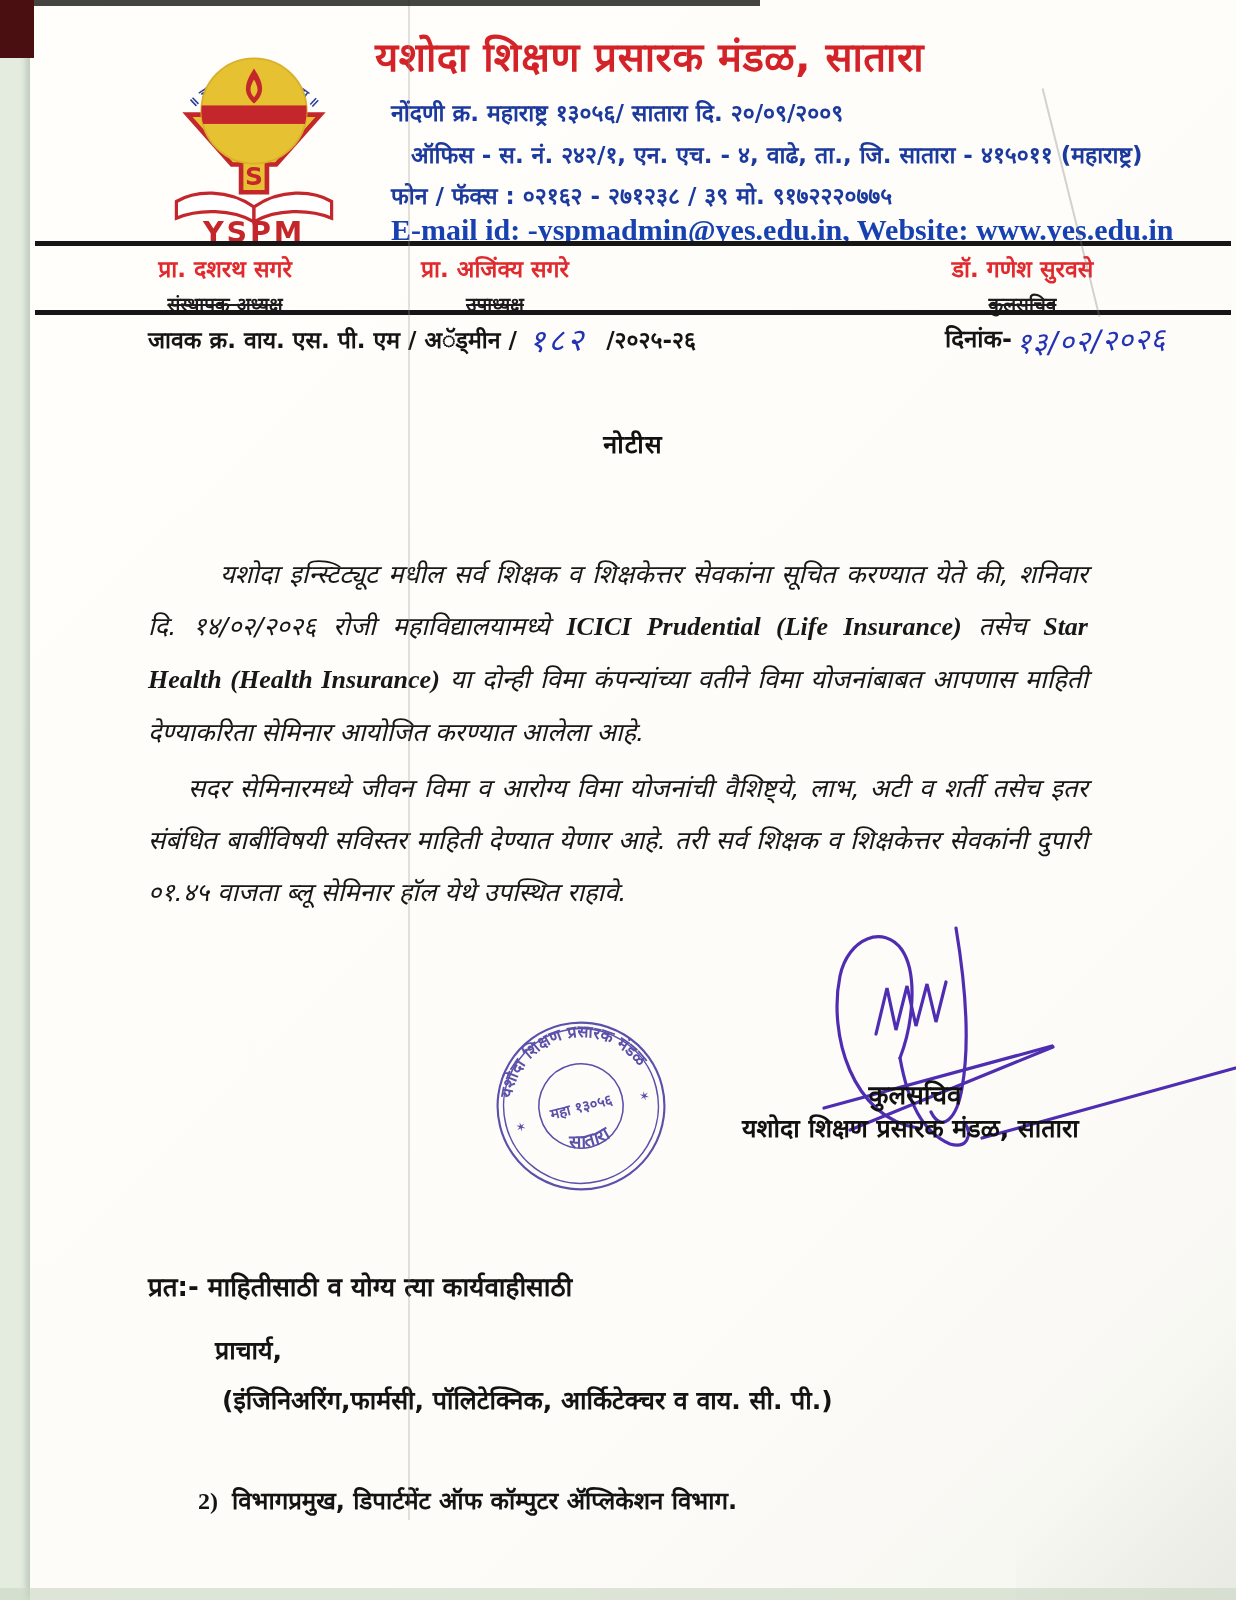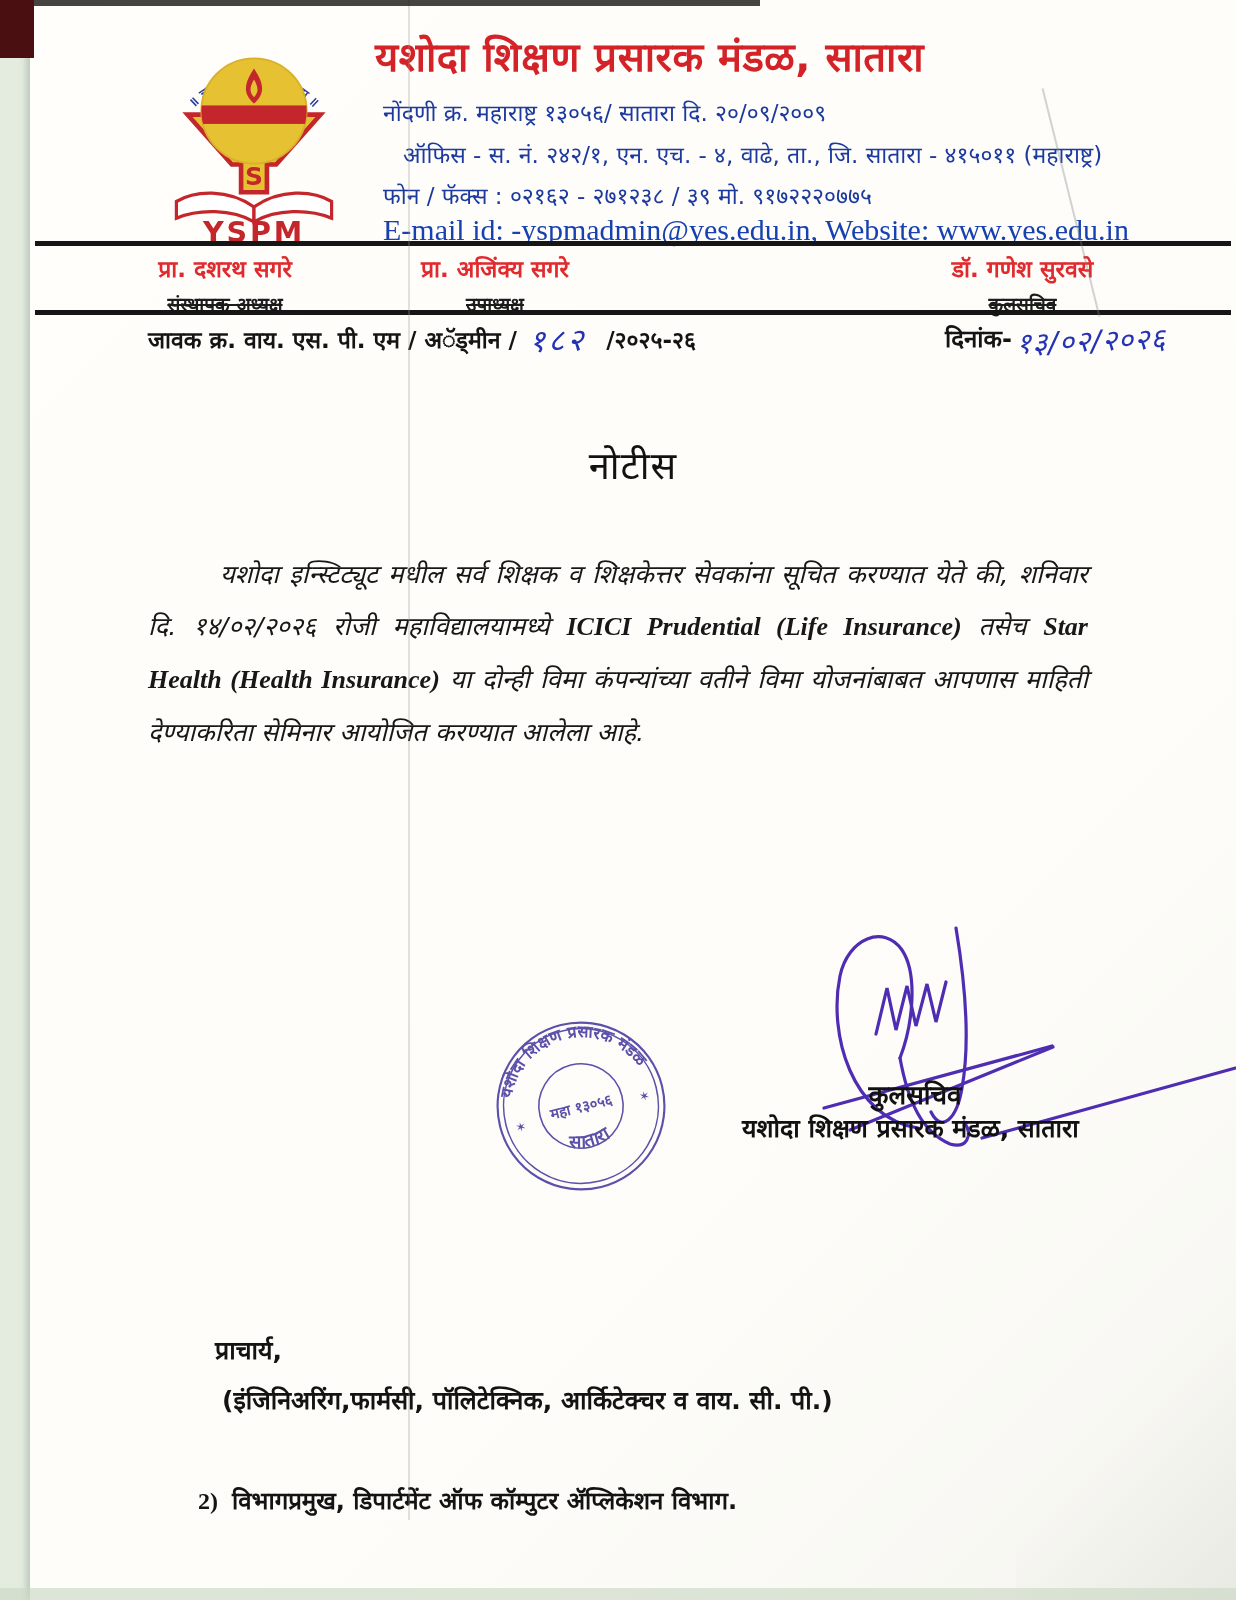--- a/index.html
+++ b/index.html
@@ -18,21 +18,21 @@
   .art-fold-d { position:absolute; left:1040px; top:85px; width:2px; height:235px; background:rgba(130,130,130,.35); transform:rotate(-14deg); }
   .art-bottom { position:absolute; left:0; bottom:0; width:100%; height:12px; background:rgba(205,216,198,.65); }
   .art-sheen { position:absolute; right:0; bottom:0; width:220px; height:280px;
                background:linear-gradient(315deg,rgba(190,195,185,.25),rgba(255,255,255,0) 60%); }
 
   
   .logo { position:absolute; left:120px; top:26px; width:208px; height:218px; }
   .head-text { position:absolute; left:345px; top:0; width:720px; }
   .org-title { position:absolute; top:28px; left:0; width:680px; font-size:40px; font-weight:700;
                color:#d42328; letter-spacing:.5px; }
-  .h-info { position:absolute; left:8px; color:#1c3a9e; font-weight:400; font-size:23px; white-space:nowrap; }
+  .h-info { position:absolute; left:16px; color:#1c3a9e; font-weight:700; font-size:23px; white-space:nowrap; }
   .h-reg    { top:96px; }
   .h-office { top:138px;margin-left:20px; }
   .h-phone  { top:179px; }
   .h-email  { top:213px; font-size:30px; color:#1741b0; font-family:"Liberation Serif", serif; }
 
   .rule { position:absolute; left:5px; width:1196px; height:5px; background:#161616; }
   .rule1 { top:241px; } .rule2 { top:310px; }
 
   .official { position:absolute; top:252px; text-align:center; }
   .off-name { font-size:23px; font-weight:700; color:#e02a2e; white-space:nowrap; }
@@ -43,22 +43,22 @@
   .off-2 { left:625px; width:190px; }
   .off-3 { left:885px; width:215px; }
 
   .ref-left { position:absolute; left:118px; top:318px; font-size:23px; font-weight:700; color:#141414; white-space:nowrap; }
   .ref-right { position:absolute; left:915px; top:320px; font-size:24px; font-weight:700; color:#141414; white-space:nowrap; }
   .hand { color:#2433b4; font-weight:500; font-style:italic; display:inline-block; transform:rotate(-2deg); }
   .hand-num { font-size:31px; margin:0 20px 0 12px; vertical-align:-3px; letter-spacing:3px; }
   .hand-date { font-size:29px; margin-left:4px; vertical-align:-4px; letter-spacing:1px; }
 
   
-  .notice-title { position:absolute; left:0; top:438px; width:1206px; text-align:center;
-                  font-size:38px; font-weight:400; color:#111; letter-spacing:1px; }
+  .notice-title { position:absolute; left:0; top:426px; width:1206px; text-align:center;
+                  font-size:25px; font-weight:700; color:#111; letter-spacing:1px; }
   .para { position:absolute; left:118px; width:940px; font-size:25.5px; color:#171717;
           line-height:52px; text-align:justify; font-weight:500;font-style:italic; }
   .para1 { top:548px; text-indent:72px; }
   .para2 { top:762px; text-indent:40px; }
   .latin-bold { font-family:"Liberation Serif", serif; font-weight:700; font-size:26px; }
 
   
   .stamp { position:absolute; left:465px; top:1020px; width:172px; height:172px;
            transform:rotate(-14deg); opacity:.9; }
   .sig-svg { position:absolute; left:720px; top:916px; width:510px; height:240px; }
@@ -130,20 +130,21 @@
 
     <div class="rule rule2"></div>
 
     <div class="ref-left"><span>जावक क्र. वाय. एस. पी. एम / अॅड्मीन /</span><span class="hand hand-num">१८२</span><span>/२०२५-२६</span></div>
     <div class="ref-right"><span>दिनांक-</span><span class="hand hand-date">१३/०२/२०२६</span></div>
 
     <div class="notice-title">नोटीस</div>
 
     <div class="para para1"><span>यशोदा इन्स्टिट्यूट मधील सर्व शिक्षक व शिक्षकेत्तर सेवकांना सूचित करण्यात येते की, शनिवार दि. १४/०२/२०२६ रोजी महाविद्यालयामध्ये </span><span class="latin-bold">ICICI Prudential (Life Insurance)</span><span> तसेच </span><span class="latin-bold">Star Health (Health Insurance)</span><span> या दोन्ही विमा कंपन्यांच्या वतीने विमा योजनांबाबत आपणास माहिती देण्याकरिता सेमिनार आयोजित करण्यात आलेला आहे.</span></div>
 
+    <div class="para para2">सदर सेमिनारमध्ये जीवन विमा व आरोग्य विमा योजनांची वैशिष्ट्ये, लाभ, अटी व शर्ती तसेच इतर संबंधित बाबींविषयी सविस्तर माहिती देण्यात येणार आहे. तरी सर्व शिक्षक व शिक्षकेत्तर सेवकांनी दुपारी ०१.४५ वाजता ब्लू सेमिनार हॉल येथे उपस्थित राहावे.</div>
 
     <svg class="stamp" viewBox="0 0 200 200">
       <defs>
         <path id="stTop" d="M 18,102 A 82,82 0 0 1 182,102" fill="none"></path>
         <path id="stBot" d="M 38,108 A 68,68 0 0 0 162,108" fill="none"></path>
       </defs>
       <g stroke="#4a3ea2" fill="none">
         <circle cx="100" cy="100" r="97" stroke-width="2.5"></circle>
         <circle cx="100" cy="100" r="90" stroke-width="1.8"></circle>
         <circle cx="100" cy="100" r="49" stroke-width="1.8"></circle>
@@ -166,20 +167,21 @@
         <path d="M 206,12 C 214,60 221,122 212,172 C 207,202 192,218 181,196"></path>
         <path d="M 150,142 C 158,186 172,216 200,228 C 216,233 224,220 214,206"></path>
         <path d="M 74,192 L 302,130"></path>
         <path d="M 100,214 L 303,131"></path>
         <path d="M 232,222 L 500,148"></path>
       </g>
     </svg>
     <div class="sig-role">कुलसचिव</div>
     <div class="sig-org">यशोदा शिक्षण प्रसारक मंडळ, सातारा</div>
 
+    <div class="copy-heading">प्रत:- माहितीसाठी व योग्य त्या कार्यवाहीसाठी</div>
     <div class="addressee">प्राचार्य,</div>
     <div class="addressee-detail">(इंजिनिअरिंग,फार्मसी, पॉलिटेक्निक, आर्किटेक्चर व वाय. सी. पी.)</div>
     <div class="copy-item ci-1"><span class="ci-num">2)</span><span>विभागप्रमुख, डिपार्टमेंट ऑफ कॉम्पुटर ॲप्लिकेशन विभाग.</span></div>
 
     <div class="art-fold-v"></div>
     <div class="art-fold-d"></div>
     <div class="art-sheen"></div>
   </div>
 
   <div class="art-topline"></div>

